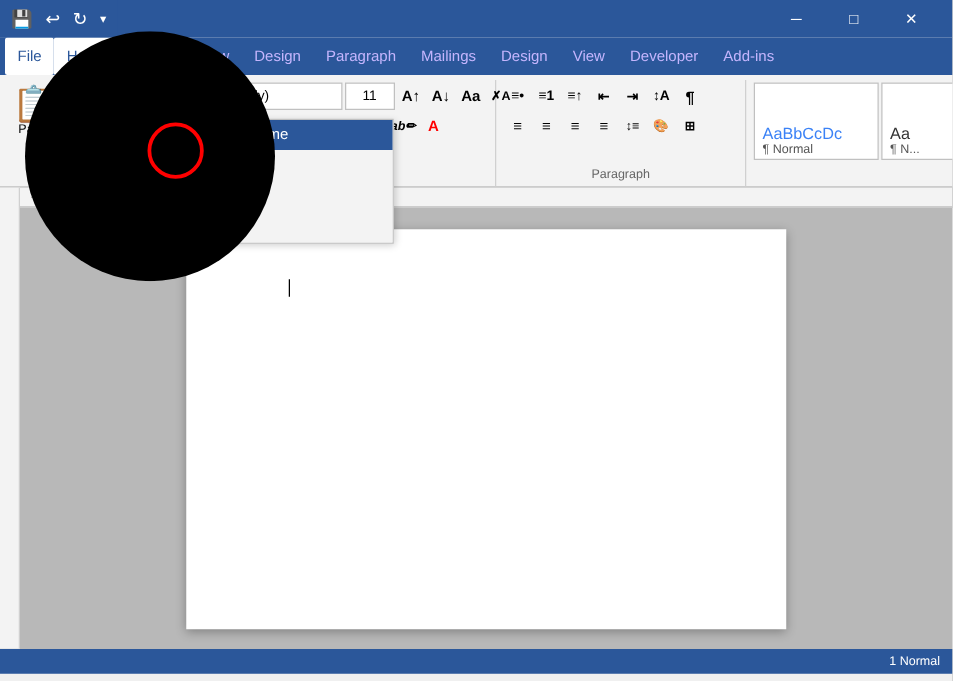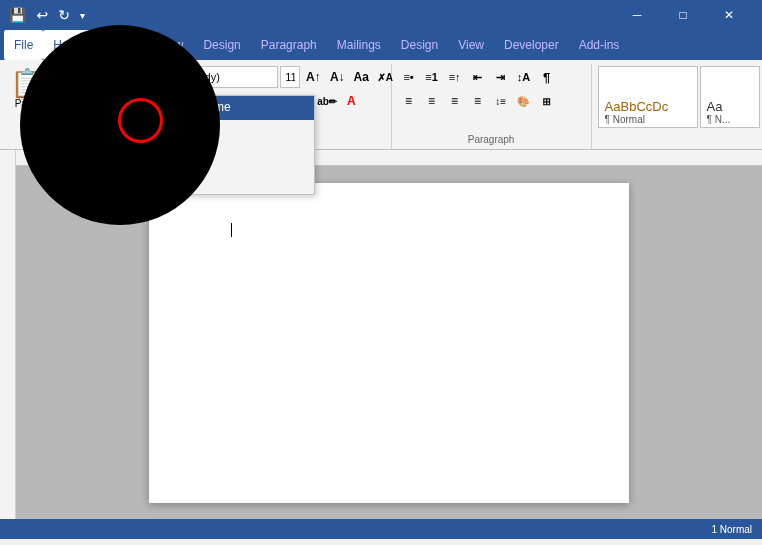--- a/index.html
+++ b/index.html
@@ -217,21 +217,21 @@
     }
     .font-name-box {
       width: 120px;
       height: 22px;
       border: 1px solid #c0c0c0;
       font-size: 11px;
       padding: 0 4px;
       background: white;
     }
     .font-size-box {
-      width: 20px;
+      width: 40px;
       height: 22px;
       border: 1px solid #c0c0c0;
       font-size: 11px;
       padding: 0 4px;
       background: white;
       text-align: center;
     }
 
     .format-btn {
       width: 22px;
@@ -376,21 +376,21 @@
         <button class="format-btn">
             <i>I</i>
           </button>
         <button class="format-btn">
             <u>U</u>
           </button>
         <button class="format-btn" style="text-decoration:line-through;">S</button>
         <button class="format-btn" style="font-size:10px;">X₂</button>
         <button class="format-btn" style="font-size:10px;">X²</button>
         <button class="format-btn" style="color:#1e90ff;font-size:13px;font-weight:bold;">A</button>
-        <button class="format-btn" style="font-size:10px;">ab✏</button>
+        <button class="format-btn" style="font-size:10px;font-style:italic;">ab✏</button>
         <button class="format-btn" style="color:red;font-weight:bold;">A</button>
       </div>
     </div>
     <span class="ribbon-group-label">Font</span>
   </div>
 
   <div class="ribbon-group" style="min-width:200px;">
     <div class="ribbon-group-content" style="flex-direction:column;gap:2px;">
       <div style="display:flex;align-items:center;gap:1px;">
         <button class="format-btn" style="font-size:11px;">≡•</button>
@@ -409,21 +409,21 @@
         <button class="format-btn" style="font-size:10px;">↕≡</button>
         <button class="format-btn" style="font-size:10px;">🎨</button>
         <button class="format-btn" style="font-size:10px;">⊞</button>
       </div>
     </div>
     <span class="ribbon-group-label">Paragraph</span>
   </div>
 
   <div class="ribbon-group" style="border-right:none;flex-direction:row;align-items:flex-start;gap:2px;">
     <div class="normal-style">
-      <span class="style-preview" style="font-size:13px;color:#a16207;">AaBbCcDc</span>
+      <span class="style-preview" style="font-size:13px;color:#3b82f6;">AaBbCcDc</span>
       <span class="style-name">¶ Normal</span>
     </div>
     <div class="normal-style" style="min-width:60px;">
       <span class="style-preview" style="font-size:13px;color:#333;">Aa</span>
       <span class="style-name">¶ N...</span>
     </div>
   </div>
 </div>
 
 <div style="display:flex;flex:1;background:#b8b8b8;height:calc(545px - 30px - 30px - 96px - 20px);position:relative;">

